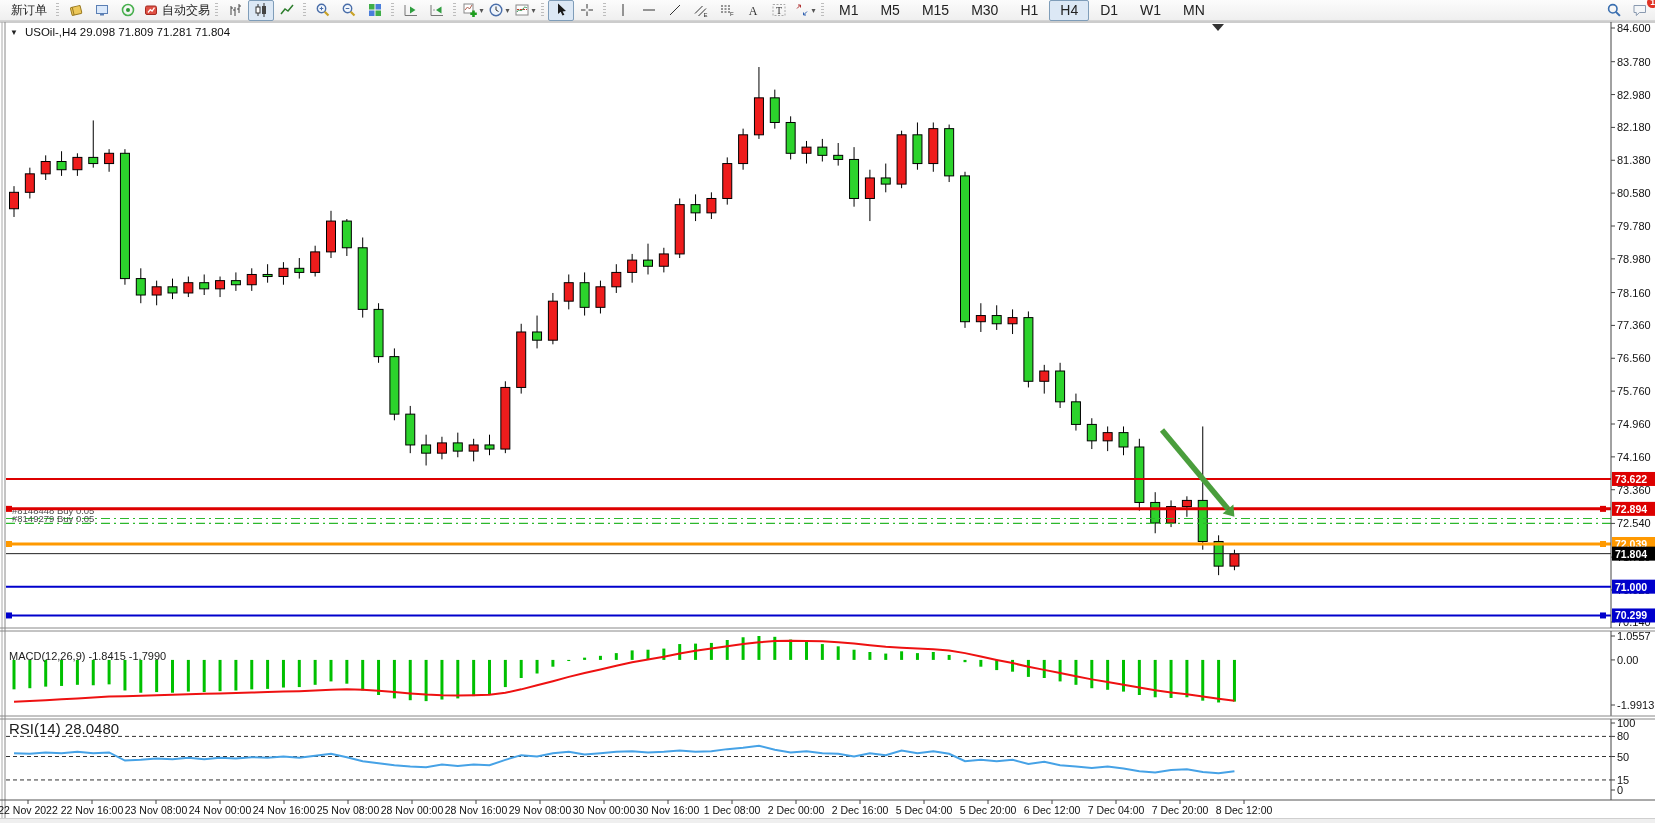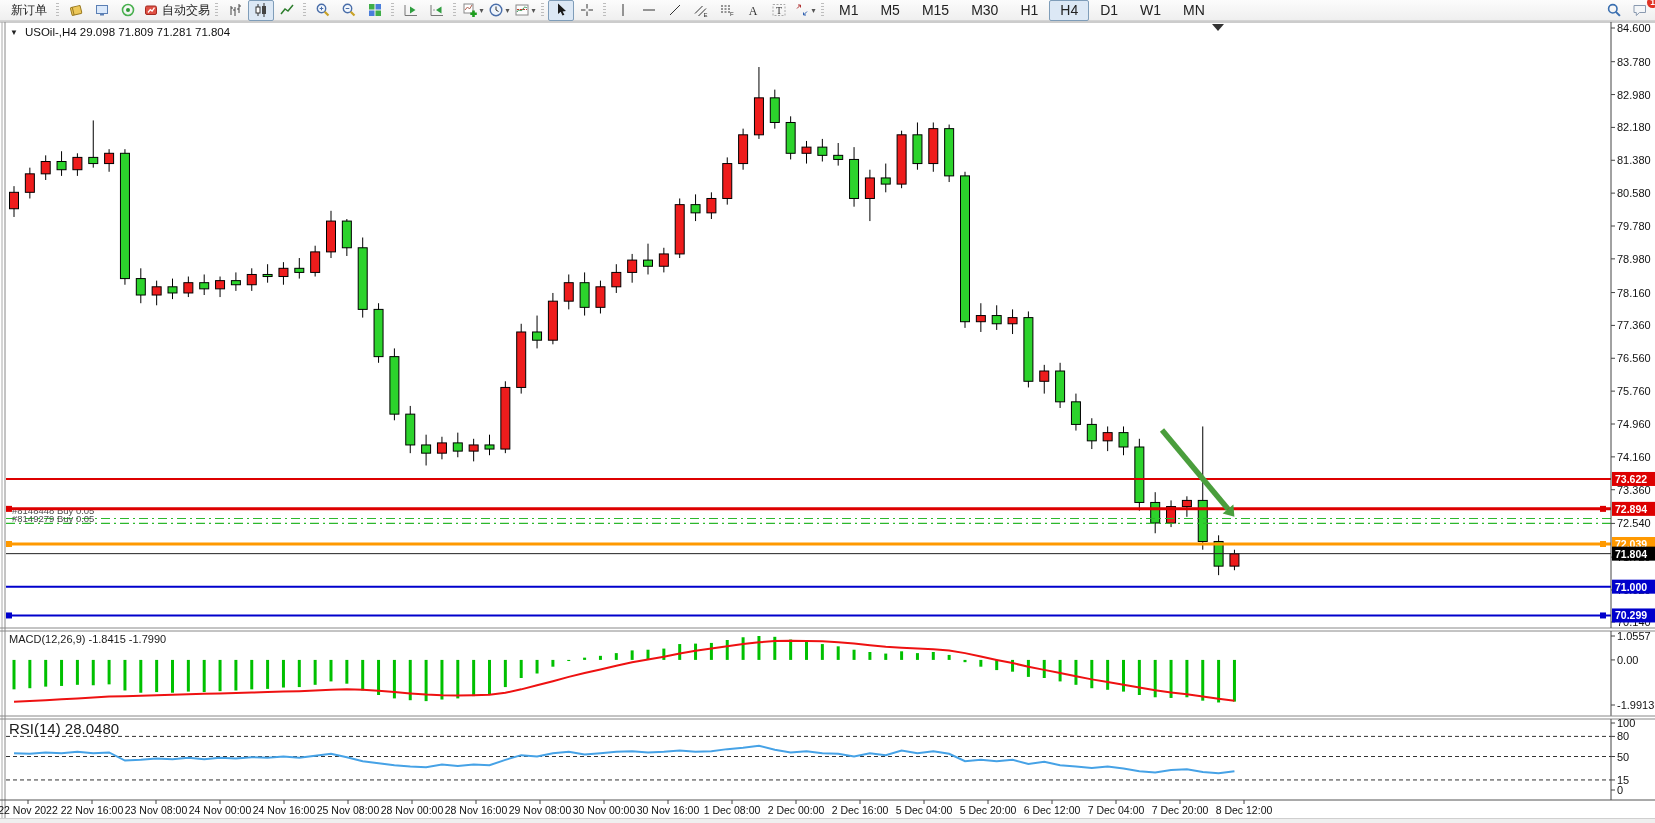--- a/index.html
+++ b/index.html
@@ -16,21 +16,21 @@
   .tb-handle{width:3px;height:15px;margin:0 4px 0 3px;
     background-image:repeating-linear-gradient(to bottom,#bdbdbd 0 1px,transparent 1px 3px);}
   .tf{font-size:14px;color:#222;padding:0 5px;}
   #tb-right{margin-left:auto;display:flex;align-items:center;}
   .badge-red{position:absolute;top:-4px;right:-6px;background:#e03224;color:#fff;border-radius:7px;
     font-size:8.5px;line-height:11px;min-width:11px;text-align:center;font-weight:bold;}
   
   #chart-svg{position:absolute;left:0;top:0;}
   #chart-header{position:absolute;left:10px;top:26px;font-size:11.5px;color:#111;display:flex;align-items:center;z-index:5;}
   #chart-header .arrow{font-size:8px;margin-right:7px;color:#222;}
-  #macd-label{position:absolute;left:9px;top:633px;font-size:11px;color:#1a1a1a;z-index:5;}
+  #macd-label{position:absolute;left:9px;top:650px;font-size:11px;color:#1a1a1a;z-index:5;}
   #rsi-label{position:absolute;left:9px;top:720px;font-size:15px;color:#1a1a1a;z-index:5;}
   #bottom-strip{position:absolute;left:0;top:818px;width:1655px;height:5px;background:#efefef;border-top:1px solid #cfcfcf;}
 </style>
 </head>
 <body>
 
 <div id="app">
   <div id="toolbar">
       <div class="tb-btn textbtn">
         <span class="lbl">新订单</span>

